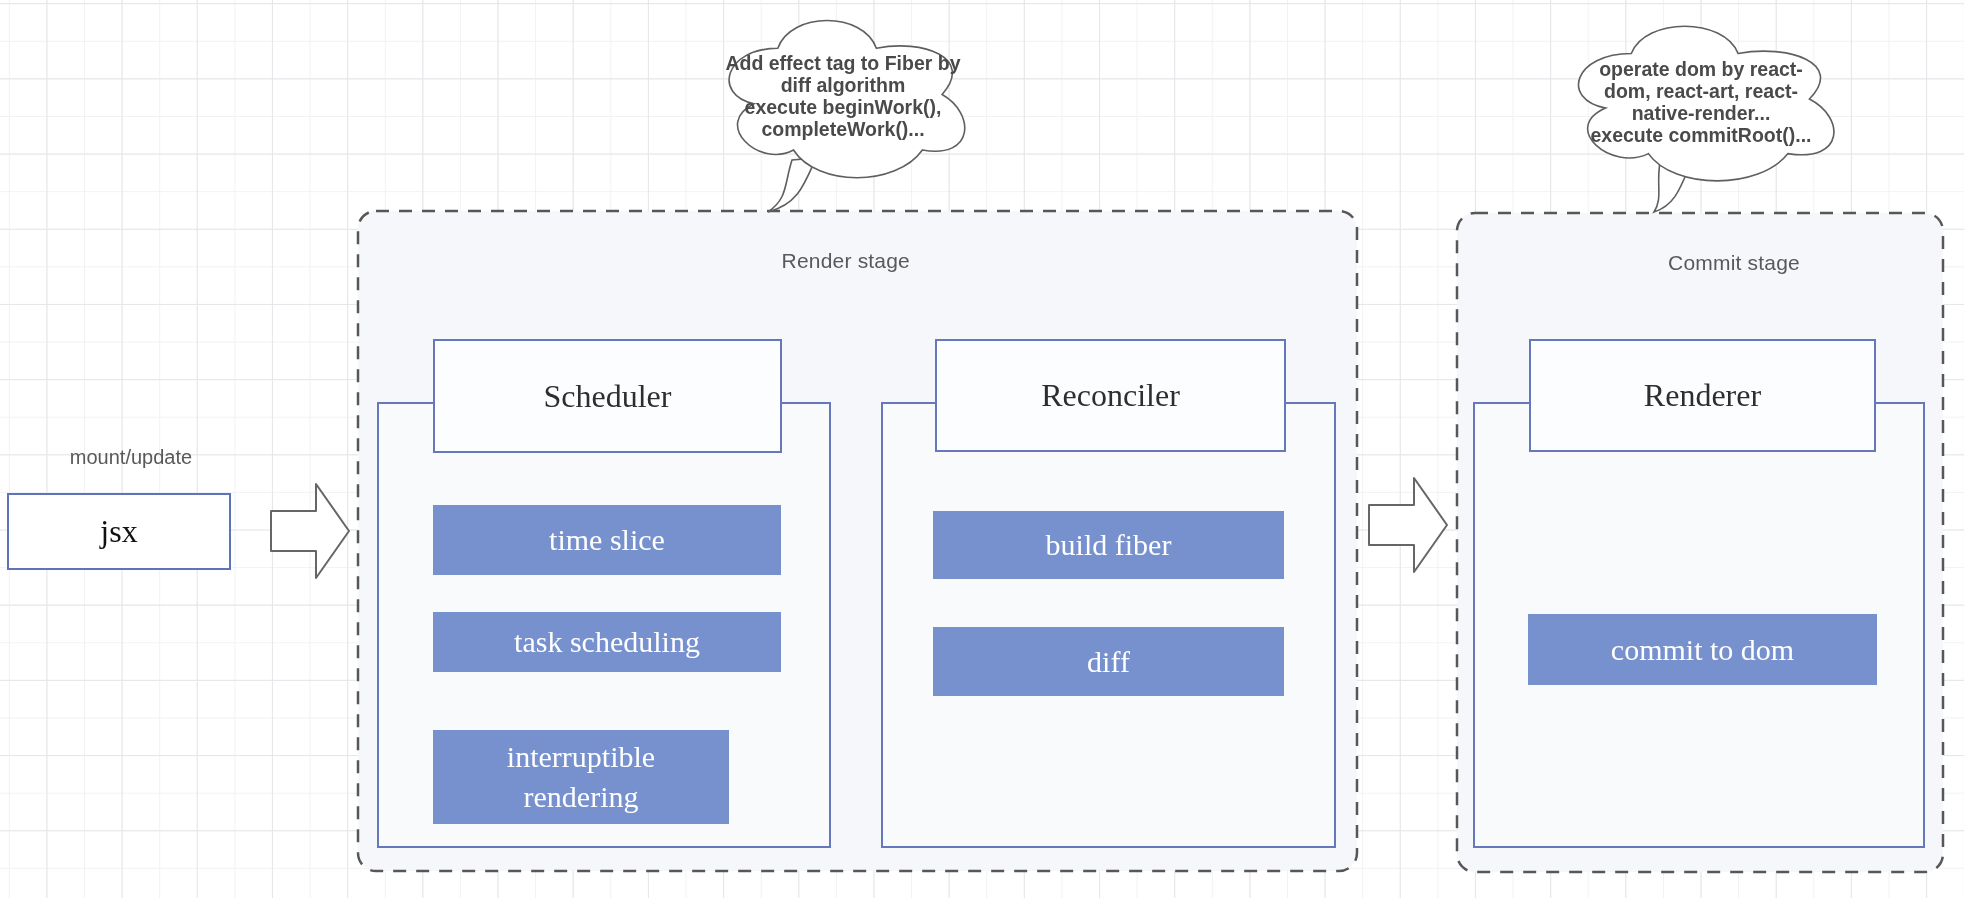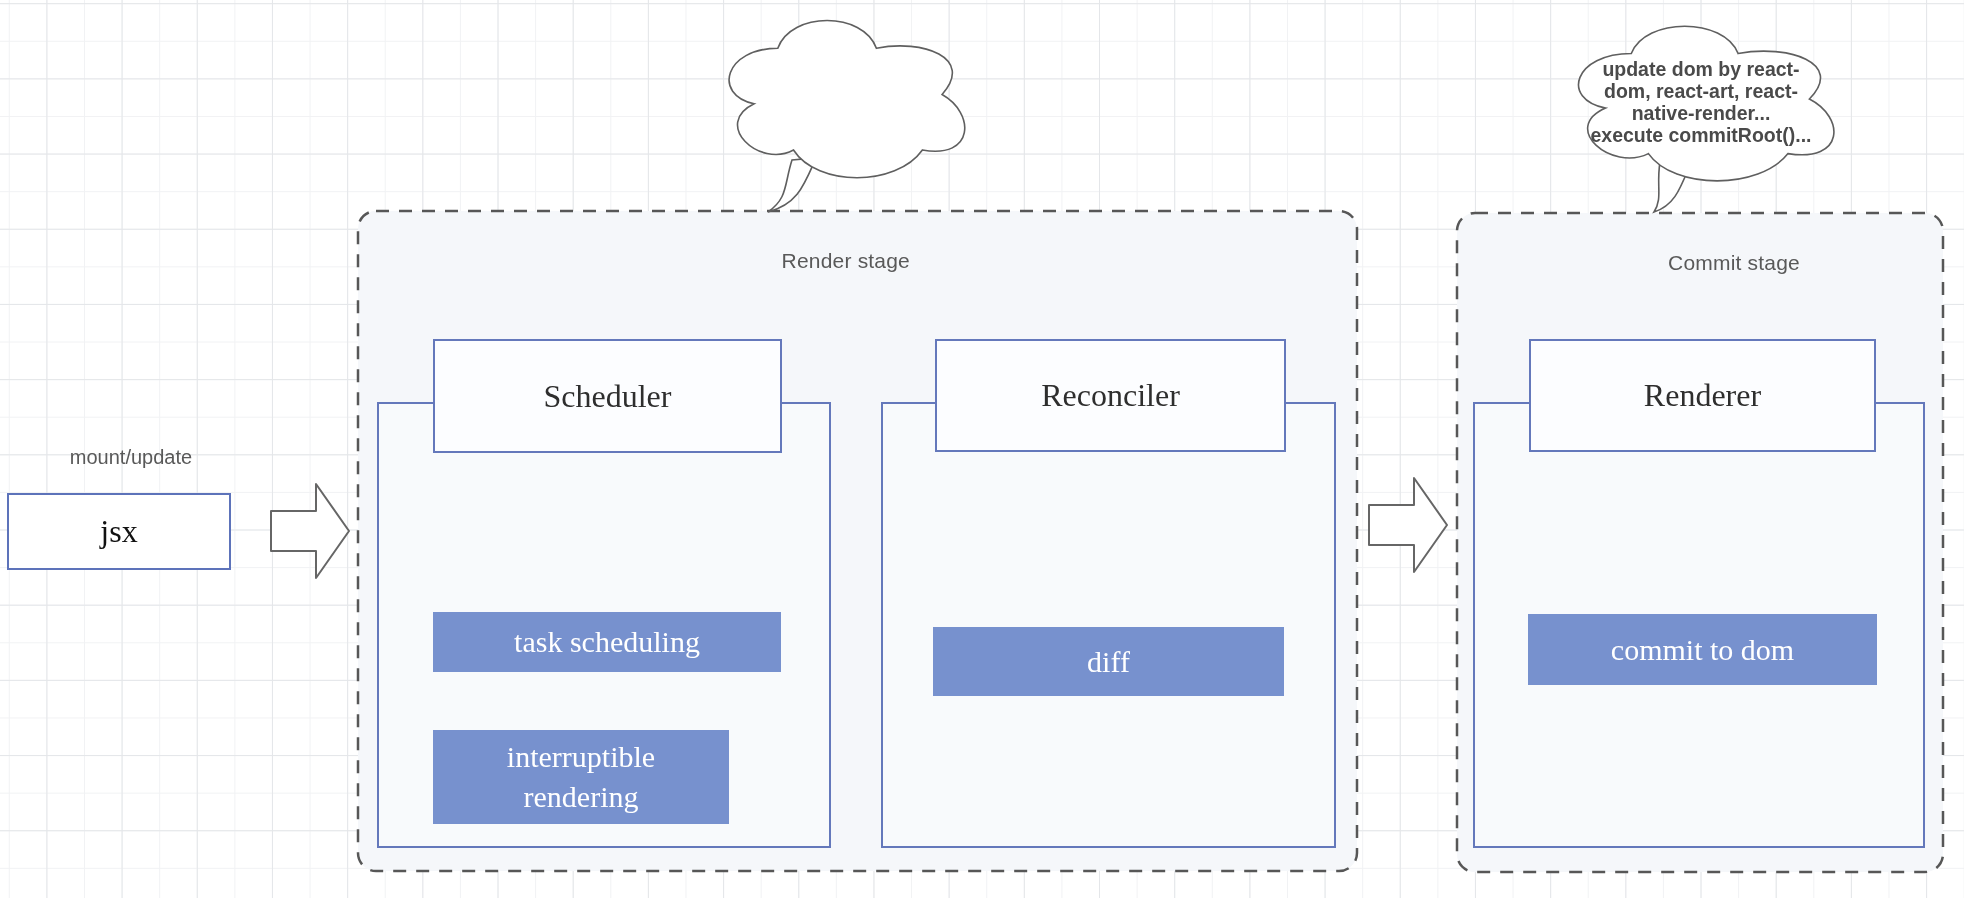--- a/index.html
+++ b/index.html
@@ -98,53 +98,61 @@
   <svg class="abs" style="left:270px; top:481px;" width="82" height="100">
     <polygon class="arrow-shape" points="1,30 46,30 46,3 79,50 46,97 46,70 1,70"></polygon>
   </svg>
 
   <svg class="abs" style="left:1368px; top:475px;" width="82" height="100">
     <polygon class="arrow-shape" points="1,30 46,30 46,3 79,50 46,97 46,70 1,70"></polygon>
   </svg>
 
   <div class="group-container" style="left:377px; top:402px; width:454px; height:446px;"></div>
   <div class="title-box" style="left:433px; top:339px; width:349px; height:114px;">Scheduler</div>
+  <div class="item-box" style="left:433px; top:505px; width:348px; height:70px;">time slice</div>
   <div class="item-box" style="left:433px; top:612px; width:348px; height:60px;">task scheduling</div>
   <div class="item-box" style="left:433px; top:730px; width:296px; height:94px;">interruptible
 rendering</div>
 
   <div class="group-container" style="left:881px; top:402px; width:455px; height:446px;"></div>
   <div class="title-box" style="left:935px; top:339px; width:351px; height:113px;">Reconciler</div>
+  <div class="item-box" style="left:933px; top:511px; width:351px; height:68px;">build fiber</div>
   <div class="item-box" style="left:933px; top:627px; width:351px; height:69px;">diff</div>
 
   <div class="group-container" style="left:1473px; top:402px; width:452px; height:446px;"></div>
   <div class="title-box" style="left:1529px; top:339px; width:347px; height:113px;">Renderer</div>
   <div class="item-box" style="left:1528px; top:614px; width:349px; height:71px;">commit to dom</div>
 
   <svg class="abs" style="left:700px; top:0px;" width="292" height="218">
     <path class="cloud-shape" d="M 92,160 C 84,185 88,198 68,212 C 98,204 104,185 116,158 Z"></path>
     <path class="cloud-shape" d="M 77.8,48.3
       C 25.2,48.3 12,94.5 54.1,103.8
       C 12,124.1 59.3,168.5 93.5,150
       C 117.2,187 196.1,187 222.4,150
       C 275,159.3 275,113 242.1,94.5
       C 275,57.5 222.4,39 176.4,48.3
       C 163.2,11.3 90.9,11.3 77.8,48.3 Z"></path>
   </svg>
+  <div class="bubble-text" style="left:703px; top:52px; width:280px;">
+    <div>Add effect tag to Fiber by</div>
+    <div>diff algorithm</div>
+    <div>execute beginWork(),</div>
+    <div>completeWork()...</div>
+  </div>
 
   <svg class="abs" style="left:1548px; top:2px;" width="312" height="216">
     <path class="cloud-shape" d="M 112,160 C 108,184 115,196 106,210 C 128,203 133,184 144,158 Z"></path>
     <path class="cloud-shape" d="M 83.3,51.5
       C 26.3,51.5 12,97 57.6,106.1
       C 12,126.1 63.3,169.8 100.4,151.6
       C 126,188 211.5,188 240,151.6
       C 297,160.7 297,115.2 261.4,97
       C 297,60.6 240,42.4 190.1,51.5
       C 175.9,15.1 97.5,15.1 83.3,51.5 Z"></path>
   </svg>
   <div class="bubble-text" style="left:1556px; top:58px; width:290px;">
-    <div>update dom by react-</div>
+    <div>operate dom by react-</div>
     <div>dom, react-art, react-</div>
     <div>native-render...</div>
     <div>execute commitRoot()...</div>
   </div>
 
 </div>
 
 </body></html>

